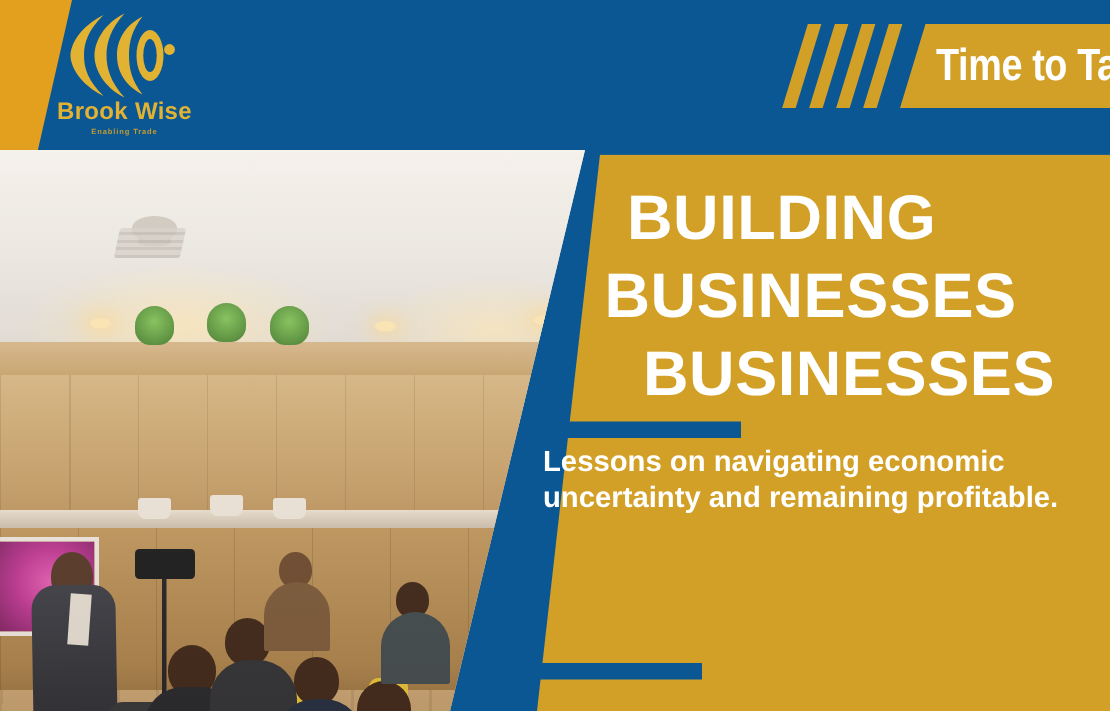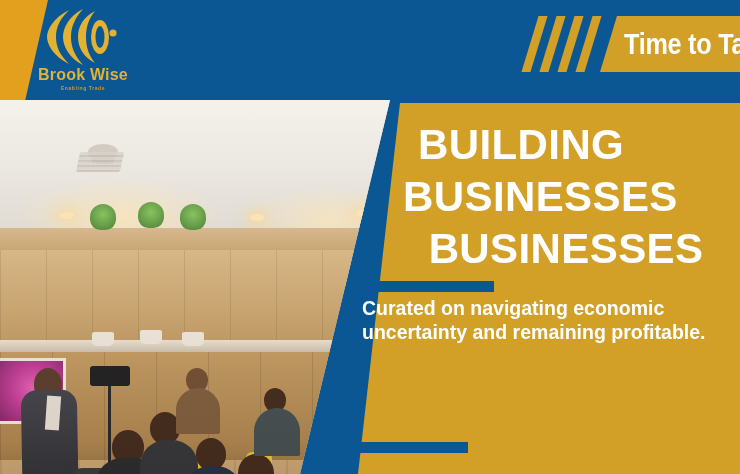--- a/index.html
+++ b/index.html
@@ -349,15 +349,15 @@
     <div class="banner-plate"></div>
     <div class="banner-text">Time to Talk</div>
   </div>
 
   <div class="headline">
     <span class="hl-line hl-1">BUILDING</span>
     <span class="hl-line hl-2">BUSINESSES</span>
     <span class="hl-line hl-3">BUSINESSES</span>
   </div>
 
-  <div class="subtitle">Curated on navigating economic uncertainty and remaining profitable.</div>
+  <div class="subtitle">Lessons on navigating economic uncertainty and remaining profitable.</div>
 
 </div>
 
 </body></html>

